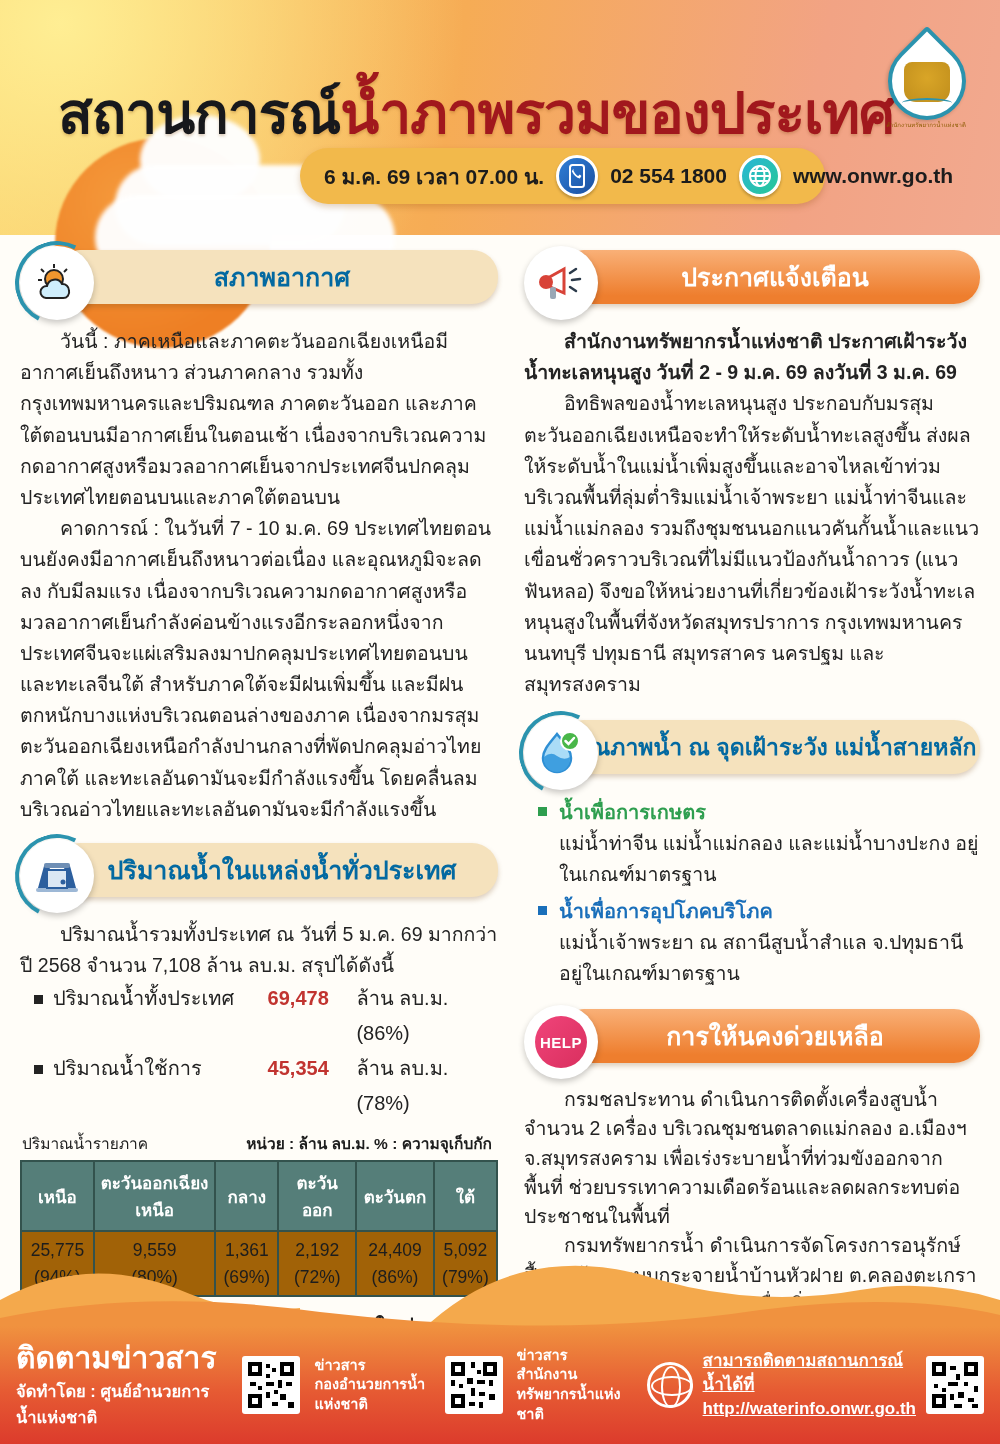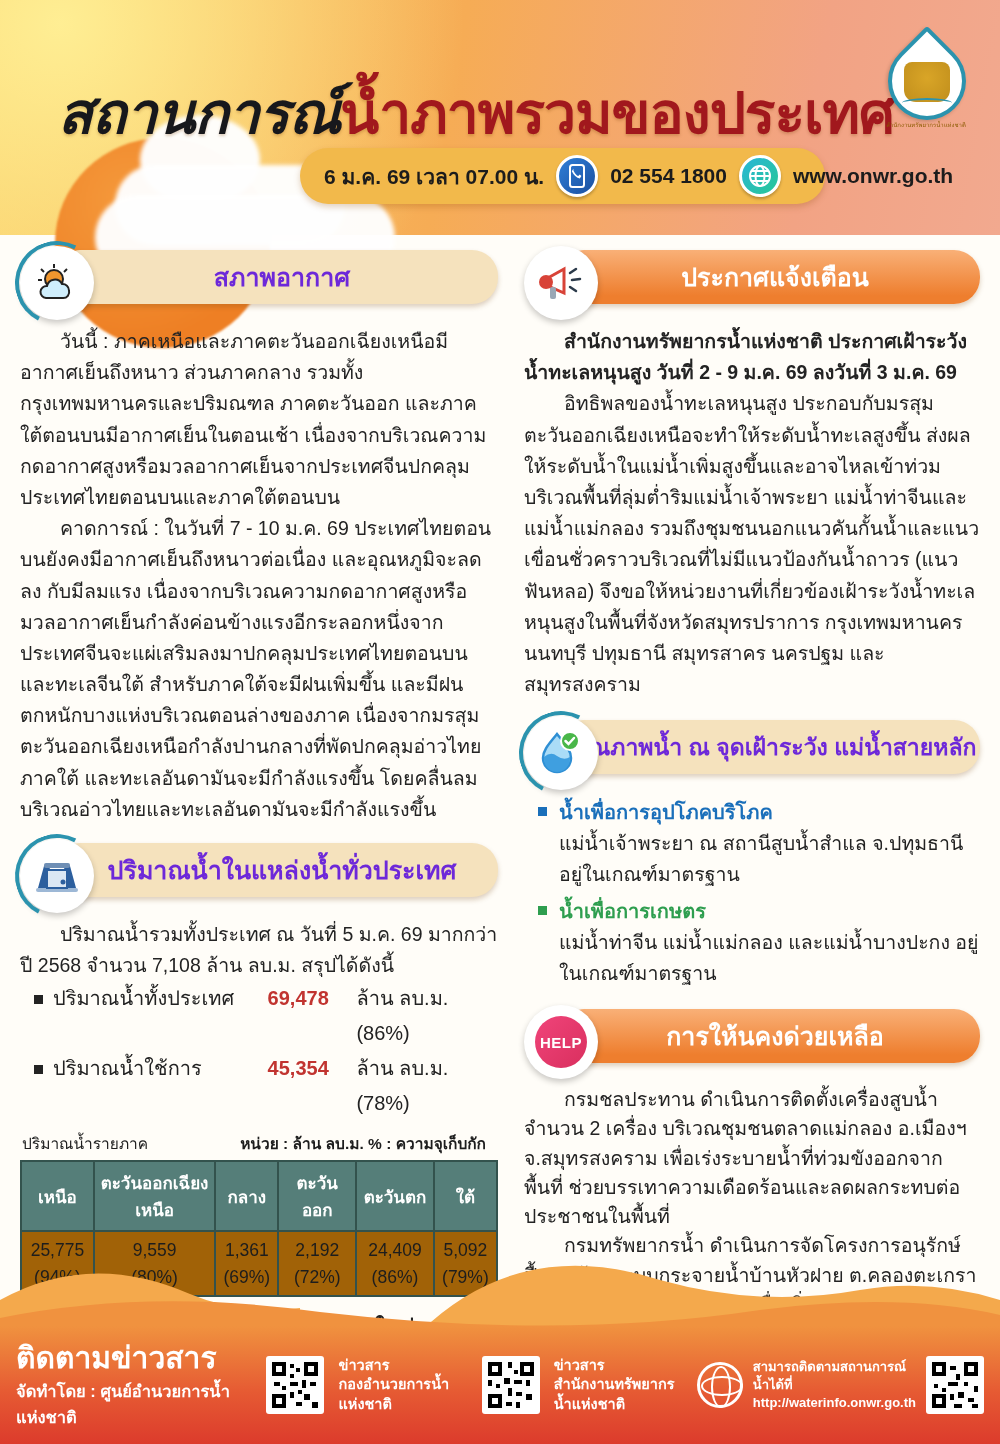--- a/index.html
+++ b/index.html
@@ -21,21 +21,21 @@
     background:radial-gradient(circle at 35% 30%, #f59a3c, #ee7f24 70%);
     filter:blur(1px);
   }
   .cloud { position:absolute; background:#fff; border-radius:60px; filter:blur(2px); opacity:.97; }
   .cloud.c1 { left:115px; top:165px; width:230px; height:80px; }
   .cloud.c2 { left:140px; top:115px; width:120px; height:90px; border-radius:50%; }
   .cloud.c3 { left:95px;  top:195px; width:300px; height:85px; }
   .title { position:absolute; left:58px; top:68px; white-space:nowrap; z-index:3;
            font-weight:800; font-size:57px; letter-spacing:-1px;
            text-shadow:0 2px 3px rgba(120,60,0,.25); }
-  .title .t-black { color:#17181c;font-style:italic; }
+  .title .t-black { color:#17181c; }
   .title .t-red   { color:#a1181d; }
   .info-pill {
     position:absolute; left:300px; top:148px; width:525px; height:56px; z-index:4;
     background:#f2b94b; border-radius:30px; display:flex; align-items:center;
     padding:0 24px; gap:12px; box-shadow:0 3px 6px rgba(140,70,0,.25);
   }
   .info-pill .dt { font-size:21px; font-weight:800; color:#1c1c1c; white-space:nowrap; }
   .round-ic { width:42px; height:42px; border-radius:50%; flex:0 0 auto;
               display:flex; align-items:center; justify-content:center;
               border:3px solid #fff; box-shadow:0 2px 3px rgba(0,0,0,.25); }
@@ -59,21 +59,21 @@
   .cols { position:absolute; top:246px; left:0; width:1000px; display:flex; padding:0 20px; gap:26px; }
   .col-l { width:478px; }
   .col-r { width:456px; }
   
   .sec { position:relative; margin-bottom:14px; height:62px; }
   .sec-pill {
     margin-left:46px; height:54px; margin-top:4px; border-radius:14px 26px 26px 14px;
     display:flex; align-items:center; justify-content:center;
     font-weight:800; font-size:25px; box-shadow:0 3px 5px rgba(120,70,20,.25);
   }
-  .sec-pill.cream  { background:#f5e2bd; color:#6d28d9; }
+  .sec-pill.cream  { background:#f5e2bd; color:#0369a1; }
   .sec-pill.orange { background:linear-gradient(180deg,#f9b077 0%, #ee7e2e 85%); color:#fff; }
   .sec-ic {
     position:absolute; left:0; top:-4px; width:74px; height:74px; border-radius:50%;
     background:#fff; box-shadow:0 3px 6px rgba(0,0,0,.22); z-index:2;
     display:flex; align-items:center; justify-content:center;
   }
   .sec-ic::before { content:""; position:absolute; inset:-5px; border-radius:50%;
     border:4px solid #2b93ae; border-right-color:transparent; border-bottom-color:transparent;
     transform:rotate(-18deg); }
   .sec-ic.noarc::before { border-color:transparent; }
@@ -86,21 +86,21 @@
   .blue { color:#1a6fba; }
   .green{ color:#2e9e4f; }
   .bul-row { display:flex; gap:12px; margin:4px 0 2px 14px; font-size:20px; }
   .sq { width:9px; height:9px; margin-top:11px; background:#232323; flex:0 0 auto; }
   .sq.b { background:#1a6fba; } .sq.g { background:#2e9e4f; }
   .vol-line { display:flex; gap:10px; margin-left:14px; font-size:20px; line-height:1.75; }
   .vol-line .lbl { width:218px; font-weight:400; }
   .vol-line .val { color:#c13430; font-weight:700; width:84px; }
   
   .tbl-caption { display:flex; justify-content:space-between; align-items:flex-end;
-    font-size:15.5px; margin:10px 12px 4px 2px; color:#1d1d1d; }
+    font-size:15.5px; margin:10px 6px 4px 2px; color:#1d1d1d; }
   .tbl-caption .u { font-weight:700; }
   table.reg { width:100%; border-collapse:collapse; }
   table.reg th { background:#557e79; color:#fff; font-size:17px; font-weight:700;
     border:2px solid #33524d; padding:7px 2px; }
   table.reg td { background:#a16207; text-align:center; font-size:17.5px; color:#1d1d1d;
     border:2px solid #33524d; padding:5px 2px; line-height:1.5; }
   .assess { margin-top:14px; }
   .assess .line { font-size:19.5px; line-height:1.62; }
   .assess b { font-weight:800; }
   
@@ -108,21 +108,21 @@
     background:linear-gradient(180deg,#f0923f 0%, #e65b33 55%, #dc3b2c 100%); z-index:5; }
   .waves { position:absolute; left:0; bottom:112px; width:1000px; height:72px; z-index:4; }
   .fcontent { position:absolute; left:0; bottom:0; width:1000px; height:118px; z-index:6;
     display:flex; align-items:center; padding:0 16px; gap:14px; color:#fff; }
   .follow .big { font-size:30px; font-weight:800; line-height:1.1; }
   .follow .sub { font-size:16.5px; font-weight:700; margin-top:4px; }
   .qr { width:58px; height:58px; background:#fff; padding:4px; border-radius:3px; flex:0 0 auto; }
   .qr svg { width:100%; height:100%; display:block; }
   .qr-cap { font-size:14.5px; font-weight:700; line-height:1.35; width:150px; }
   .track { display:flex; align-items:center; gap:10px; margin-left:auto; }
-  .track .txt { font-size:13px; font-weight:700; line-height:1.4; }
+  .track .txt { font-size:17px; font-weight:700; line-height:1.4;text-decoration:underline; }
   .gl { width:46px; height:46px; border-radius:50%; border:3px solid #fff; position:relative; flex:0 0 auto; }
   .gl::before,.gl::after { content:""; position:absolute; border:2px solid #fff; border-radius:50%; }
   .gl::before { left:11px; top:1px; width:16px; height:38px; }
   .gl::after  { left:1px; top:11px; width:38px; height:16px; }
   
   svg { display:block; }
 </style>
 </head>
 <body>
 
@@ -271,31 +271,31 @@
           <svg width="44" height="46" viewBox="0 0 44 46">
             <path d="M18 4 C26 14 32 20 32 28 a14 14 0 0 1-28 0 C4 20 10 14 18 4 Z" fill="#aadcf7" stroke="#2f8fd4" stroke-width="2.5"></path>
             <path d="M5 27 q7-6 13-1 q7 5 13 1 l0 2 a13 13 0 0 1-26 0 z" fill="#3f9fe0"></path>
             <circle cx="31" cy="11" r="9" fill="#49b749" stroke="#fff" stroke-width="2"></circle>
             <path d="M26.5 11 l3 3 l5.5-6" stroke="#fff" stroke-width="2.5" fill="none" stroke-linecap="round"></path>
           </svg>
         </div>
         <div class="sec-pill cream" style="font-size:23px">คุณภาพน้ำ ณ จุดเฝ้าระวัง แม่น้ำสายหลัก</div>
       </div>
       <div class="bul-row">
+        <div class="sq g"></div>
+        <div>
+          <b class="green" style="font-size:20px">น้ำเพื่อการเกษตร</b>
+          <div class="para">แม่น้ำท่าจีน แม่น้ำแม่กลอง และแม่น้ำบางปะกง อยู่ในเกณฑ์มาตรฐาน</div>
+        </div>
+      </div>
+      <div class="bul-row">
         <div class="sq b"></div>
         <div>
           <b class="blue" style="font-size:20px">น้ำเพื่อการอุปโภคบริโภค</b>
           <div class="para">แม่น้ำเจ้าพระยา ณ สถานีสูบน้ำสำแล จ.ปทุมธานี อยู่ในเกณฑ์มาตรฐาน</div>
-        </div>
-      </div>
-      <div class="bul-row">
-        <div class="sq g"></div>
-        <div>
-          <b class="green" style="font-size:20px">น้ำเพื่อการเกษตร</b>
-          <div class="para">แม่น้ำท่าจีน แม่น้ำแม่กลอง และแม่น้ำบางปะกง อยู่ในเกณฑ์มาตรฐาน</div>
         </div>
       </div>
 
       <div class="sec" style="margin-top:20px;">
         <div class="sec-ic noarc">
           <div style="width:52px;height:52px;border-radius:50%;background:linear-gradient(135deg,#f0447a,#d92f5e);display:flex;align-items:center;justify-content:center;color:#fff;font-weight:800;font-size:15px;letter-spacing:.5px;">HELP</div>
         </div>
         <div class="sec-pill orange">การให้นคงด่วยเหลือ</div>
       </div>
       <p class="para indent" style="line-height:1.5"><b>กรมชลประทาน</b><span> ดำเนินการติดตั้งเครื่องสูบน้ำ จำนวน 2 เครื่อง บริเวณชุมชนตลาดแม่กลอง อ.เมืองฯ จ.สมุทรสงคราม เพื่อเร่งระบายน้ำที่ท่วมขังออกจากพื้นที่ ช่วยบรรเทาความเดือดร้อนและลดผลกระทบต่อประชาชนในพื้นที่</span></p>

